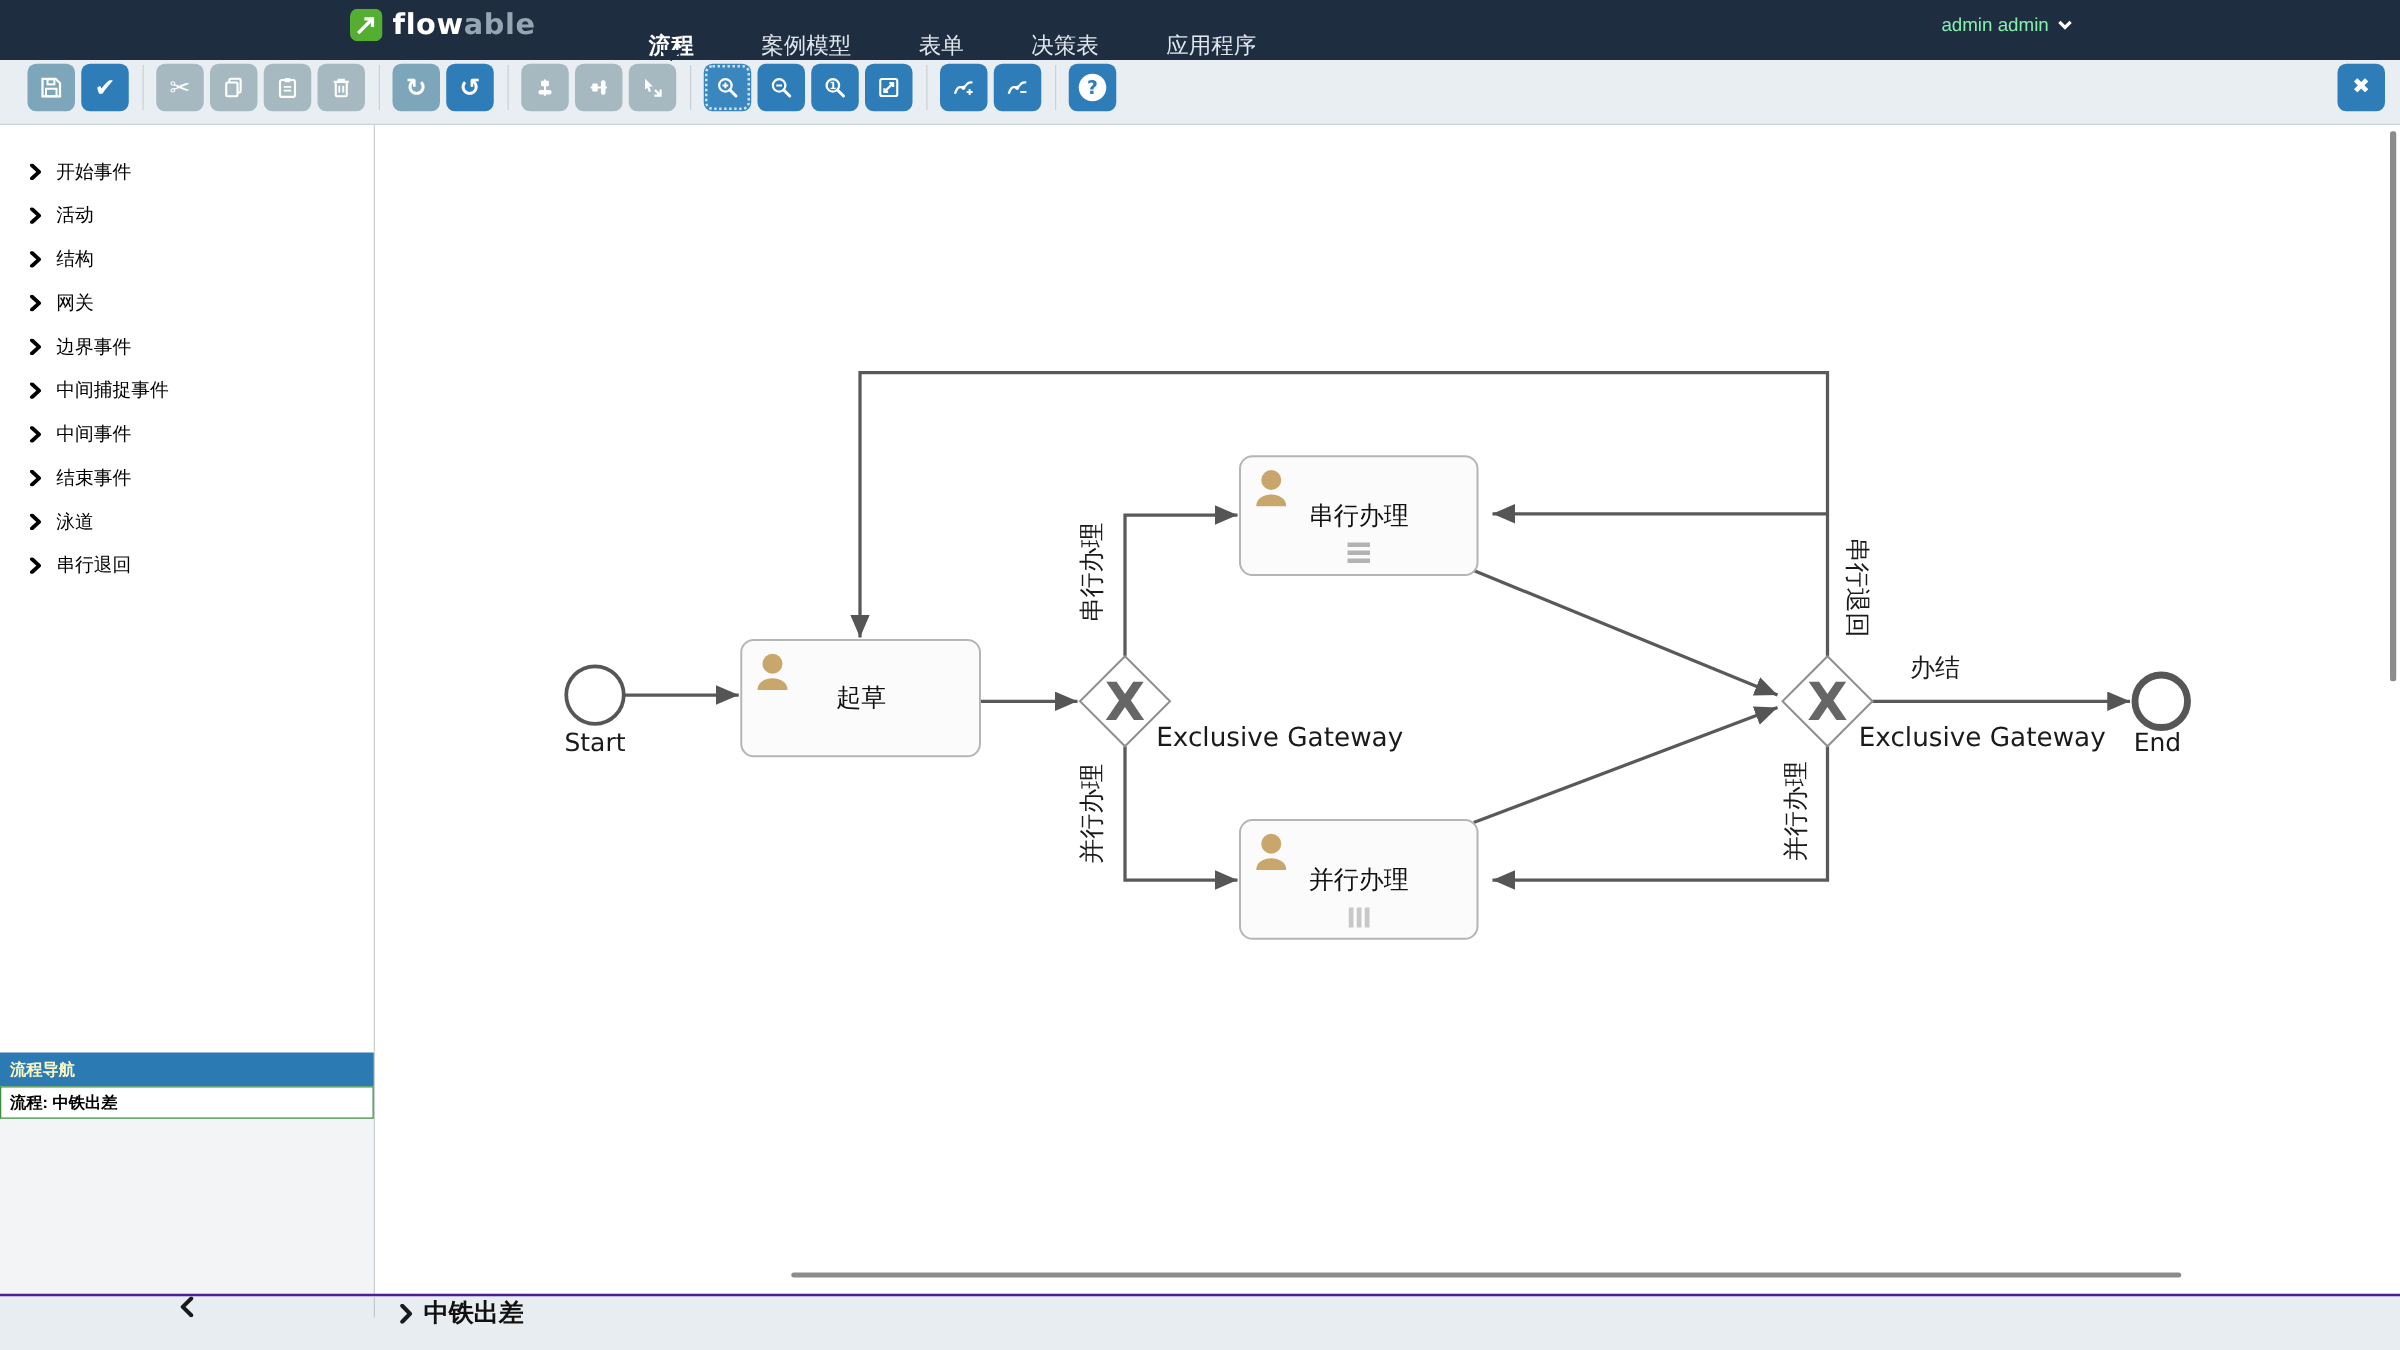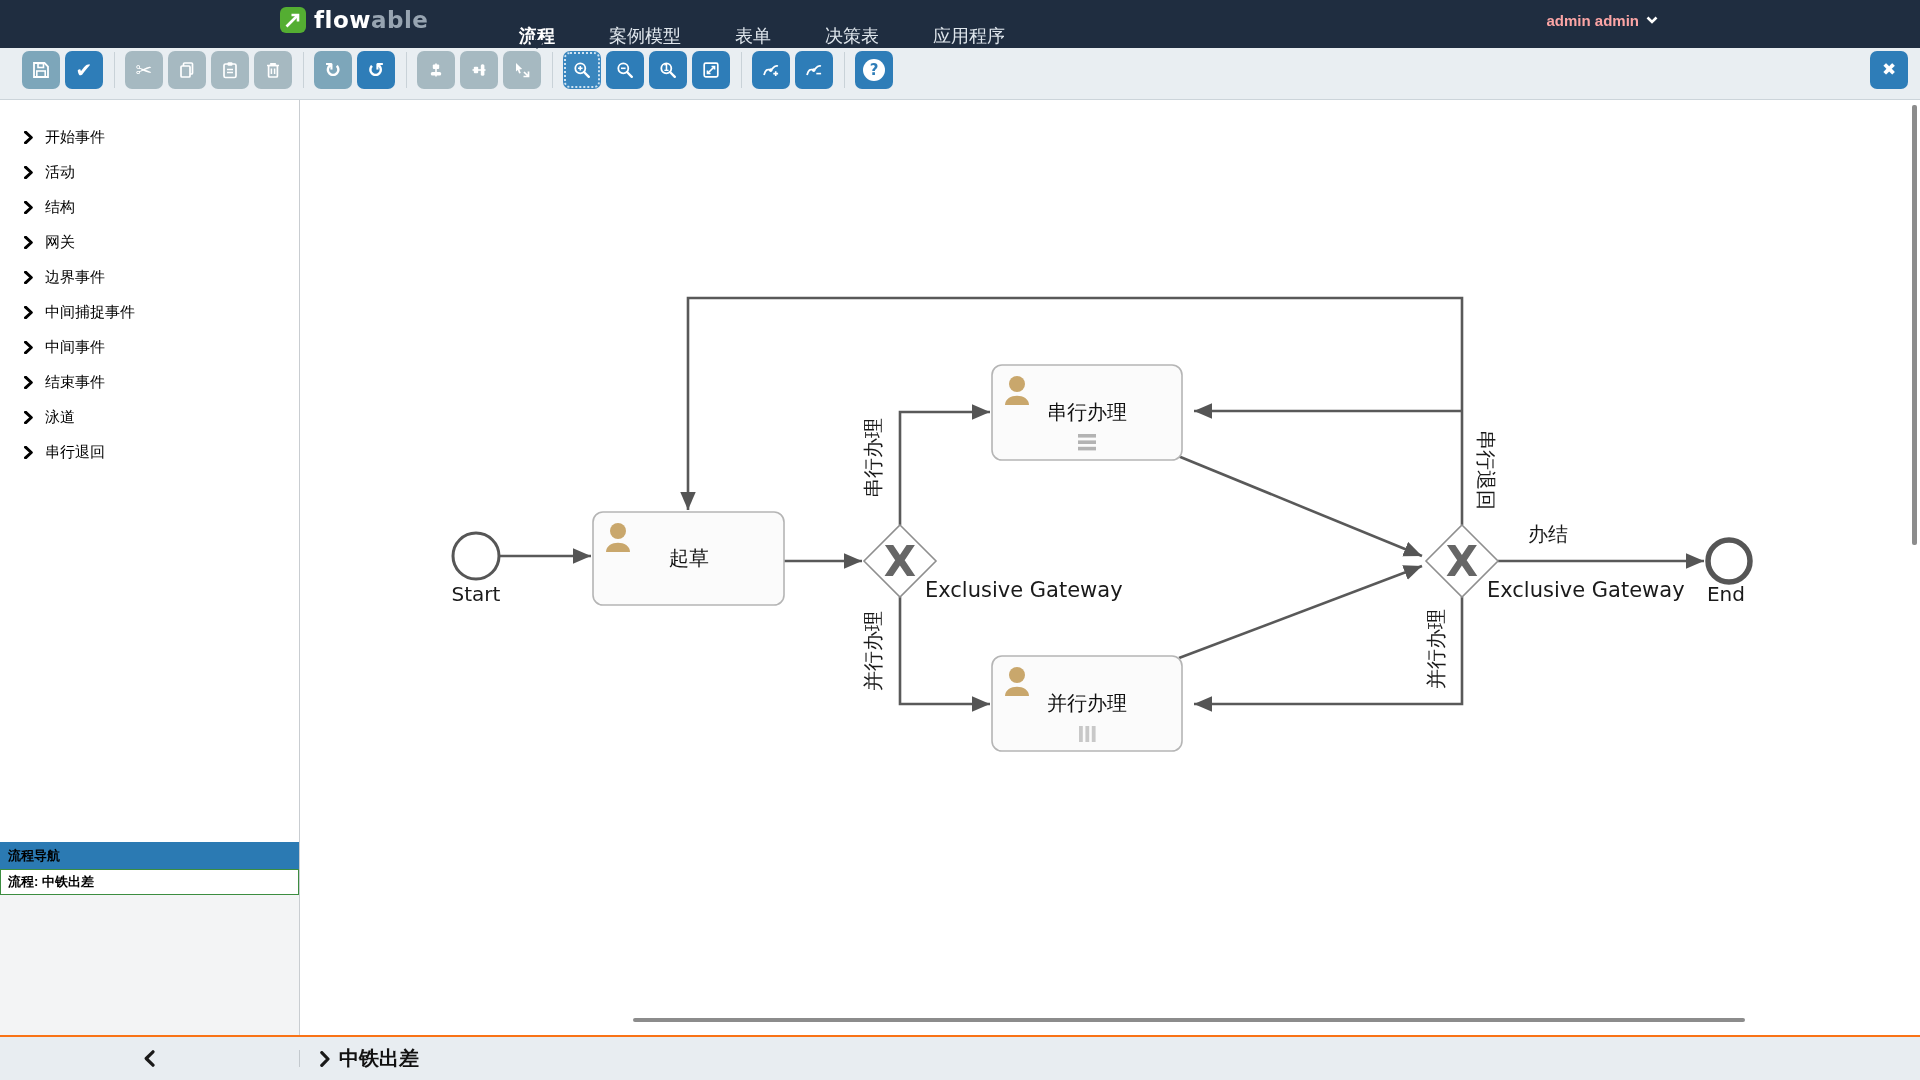--- a/index.html
+++ b/index.html
@@ -10,21 +10,21 @@
   .navbar{position:absolute;top:0;left:0;right:0;height:48px;background:#1f2d40;z-index:30}
   .logo{position:absolute;left:280px;top:0;height:40px;display:flex;align-items:center;gap:8px}
   .logo-text{font-size:23px;font-weight:bold;color:#fff;font-family:"DejaVu Sans",sans-serif;letter-spacing:.5px}
   .logo-text .suffix{color:#97a4b1;font-weight:bold}
   .tabs{position:absolute;left:492px;top:0;height:40px;display:flex}
   .tab{height:40px;line-height:40px;padding:16px 27px;font-size:18px;color:#dfe6ec;position:relative;cursor:pointer}
   .tab.active{color:#fff;font-weight:bold}
   .tab.active::after{content:"";position:absolute;top:40px;left:50%;margin-left:-9px;
       border:9px solid transparent;border-top-color:#1f2d40;border-bottom-width:0;z-index:40}
   .user{position:absolute;right:262px;top:0;height:40px;display:flex;align-items:center;gap:7px;
-        color:#fca5a5;font-size:15px;font-weight:bold;cursor:pointer}
+        color:#86efac;font-size:15px;font-weight:normal;cursor:pointer}
 
   
   .toolbar{position:absolute;top:40px;left:0;right:0;height:60px;background:#e9eef2;
            border-bottom:1px solid #ccd4da;display:flex;align-items:center;padding:0 12px 0 22px;
            box-sizing:border-box;z-index:20}
   .tbtn{width:38px;height:38px;border-radius:7px;margin-right:5px;border:none;padding:0;cursor:pointer;
         display:flex;align-items:center;justify-content:center;flex:0 0 auto}
   .tbtn.active{background:#2e7db8}
   .tbtn.muted{background:#7da6ba}
   .tbtn.disabled{background:#a6b9c1;cursor:default}
@@ -39,34 +39,34 @@
   
   .palette{position:absolute;left:0;top:100px;width:300px;bottom:238px;background:#fff;
            border-right:1px solid #c9cdd1;box-sizing:border-box;padding-top:20px;z-index:5}
   .p-item{display:flex;align-items:center;gap:12px;height:35px;padding-left:24px;font-size:15px;
           color:#000;cursor:pointer}
   .chev{flex:0 0 auto}
 
   
   .navigator{position:absolute;left:0;bottom:45px;width:300px;height:193px;background:#f3f4f5;
              border-right:1px solid #c9cdd1;box-sizing:border-box;font-size:13px;z-index:6}
-  .nav-header{height:27px;line-height:27px;background:#2b7ab3;color:#000000;font-weight:bold;padding-left:8px}
+  .nav-header{height:27px;line-height:27px;background:#2b7ab3;color:#fef9c3;font-weight:bold;padding-left:8px}
   .nav-selected{height:24px;line-height:24px;background:#fff;border:1px solid #3c8d40;font-weight:bold;
                 padding-left:7px;color:#000;cursor:pointer}
   .nav-note{padding:12px 8px;color:#222}
 
   
   .canvas{position:absolute;left:300px;top:100px;right:0;bottom:45px;background:#fff}
   svg.diagram{position:absolute;left:0;top:0}
   .hscroll{position:absolute;left:333px;top:918px;width:1112px;height:4px;background:#8c8c8c;border-radius:2px;cursor:pointer}
   .vscroll{position:absolute;right:3px;top:5px;width:5px;height:440px;background:#8c8c8c;border-radius:2px;cursor:pointer}
 
   
   .bottombar{position:absolute;left:0;right:0;bottom:0;height:45px;background:#e8edf1;
-             border-top:2px solid #f97316;display:flex;align-items:center;box-sizing:border-box;z-index:10}
+             border-top:2px solid #4c1d95;display:flex;align-items:flex-start;box-sizing:border-box;z-index:10}
   .bb-left{width:300px;border-right:1px solid #c3c9ce;display:flex;align-items:center;justify-content:center;cursor:pointer;box-sizing:border-box}
   .bb-title{display:flex;align-items:center;gap:9px;padding-left:20px;font-size:20px;font-weight:bold;color:#111;cursor:pointer}
 </style>
 </head>
 <body>
 
 <div class="navbar">
   <div class="logo">
     <svg width="26" height="26" viewBox="0 0 26 26">
       <rect x="0" y="0" width="26" height="26" rx="6" fill="#54ae32"></rect>

